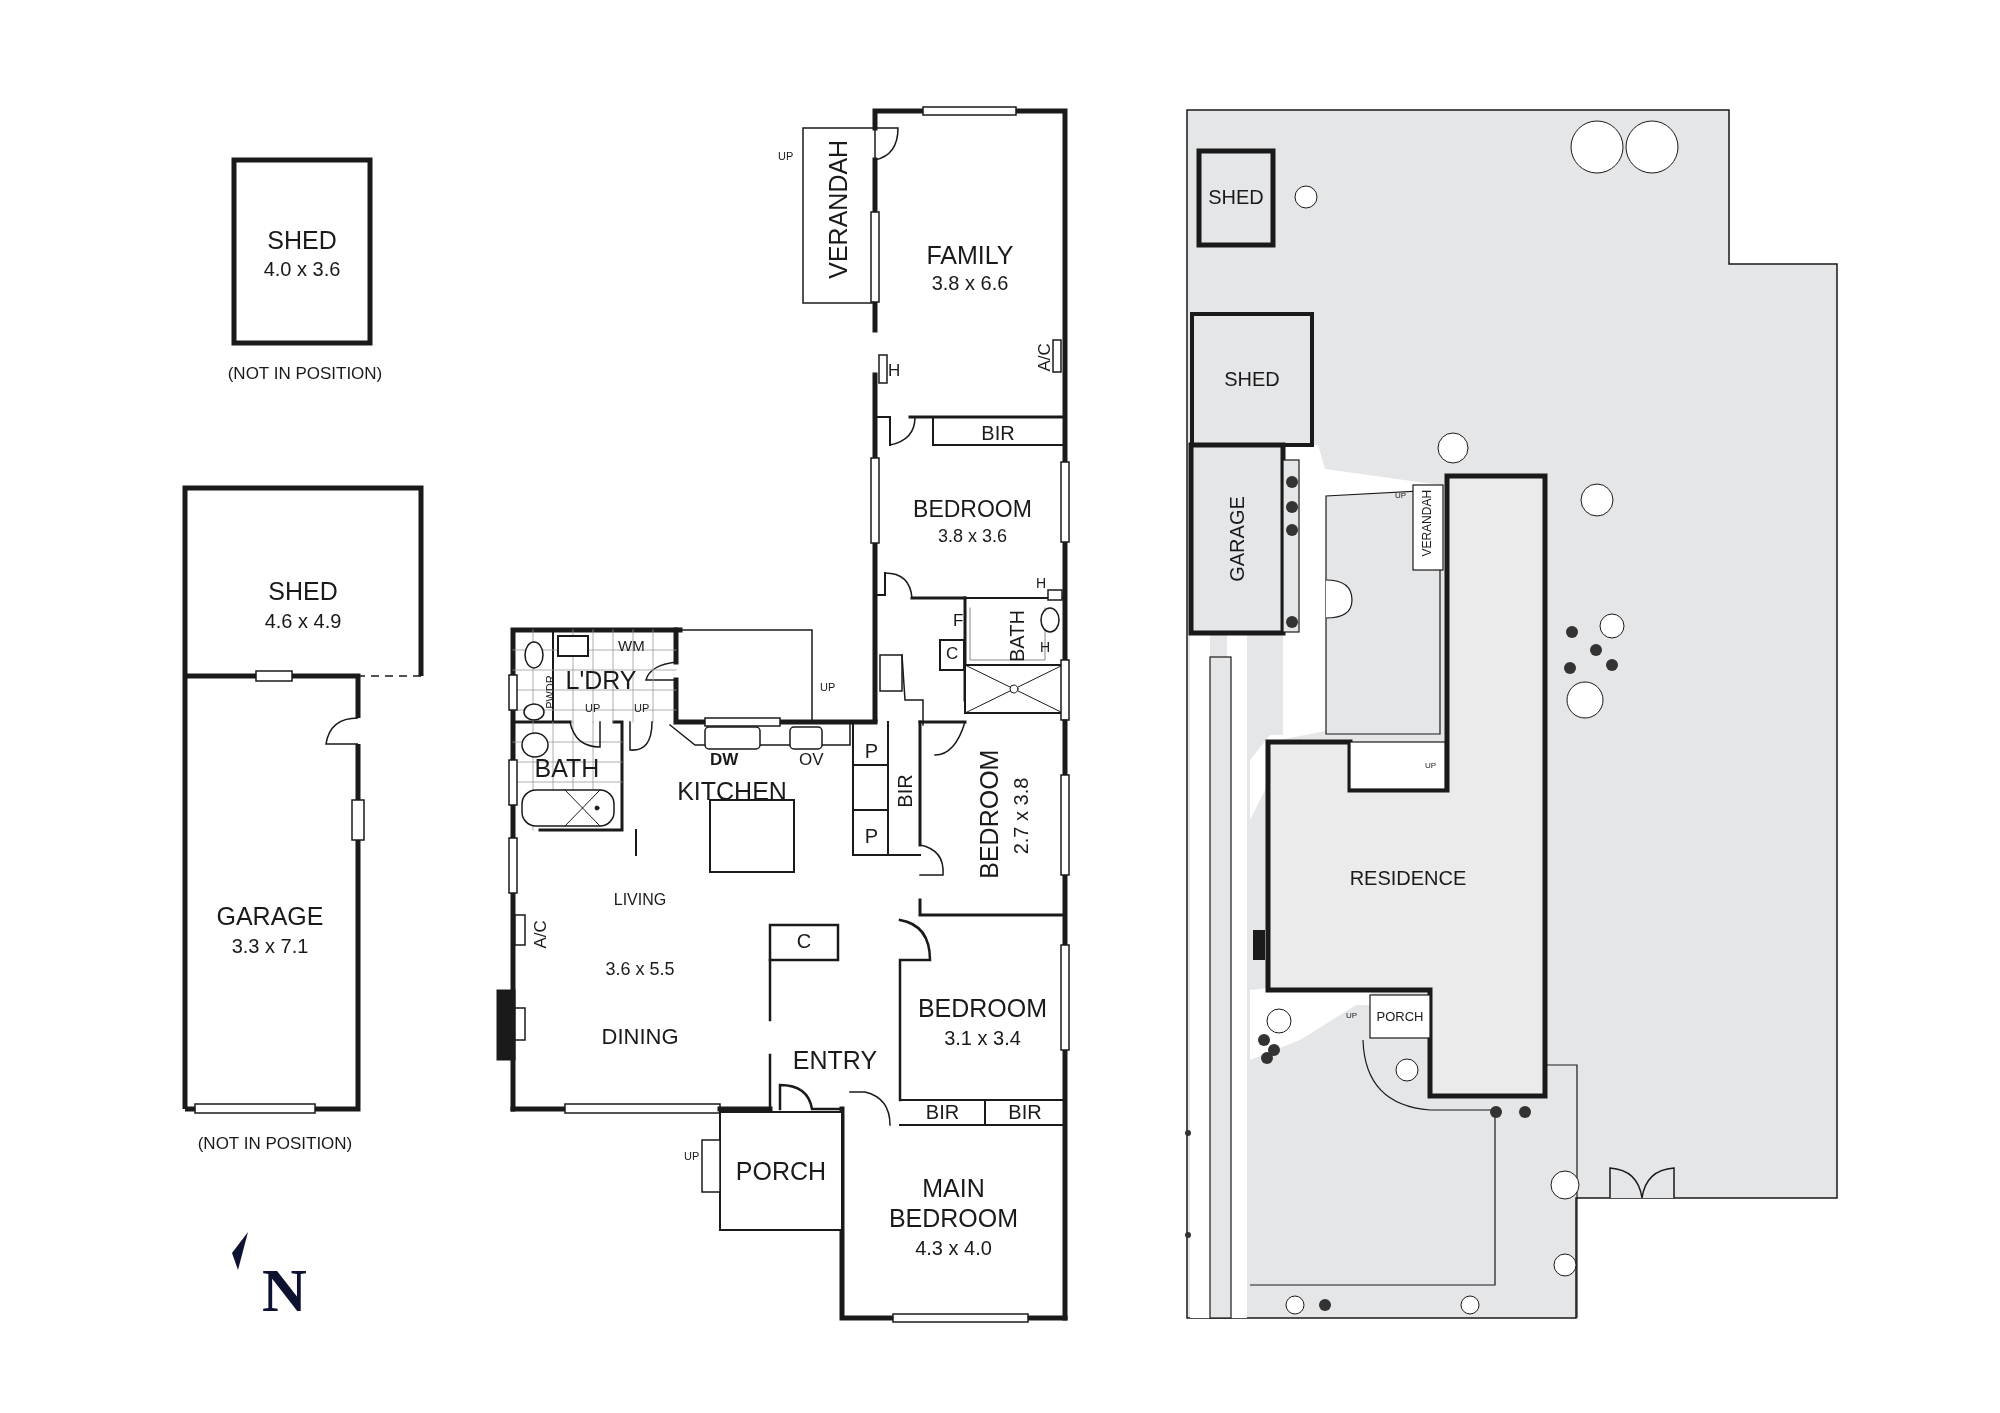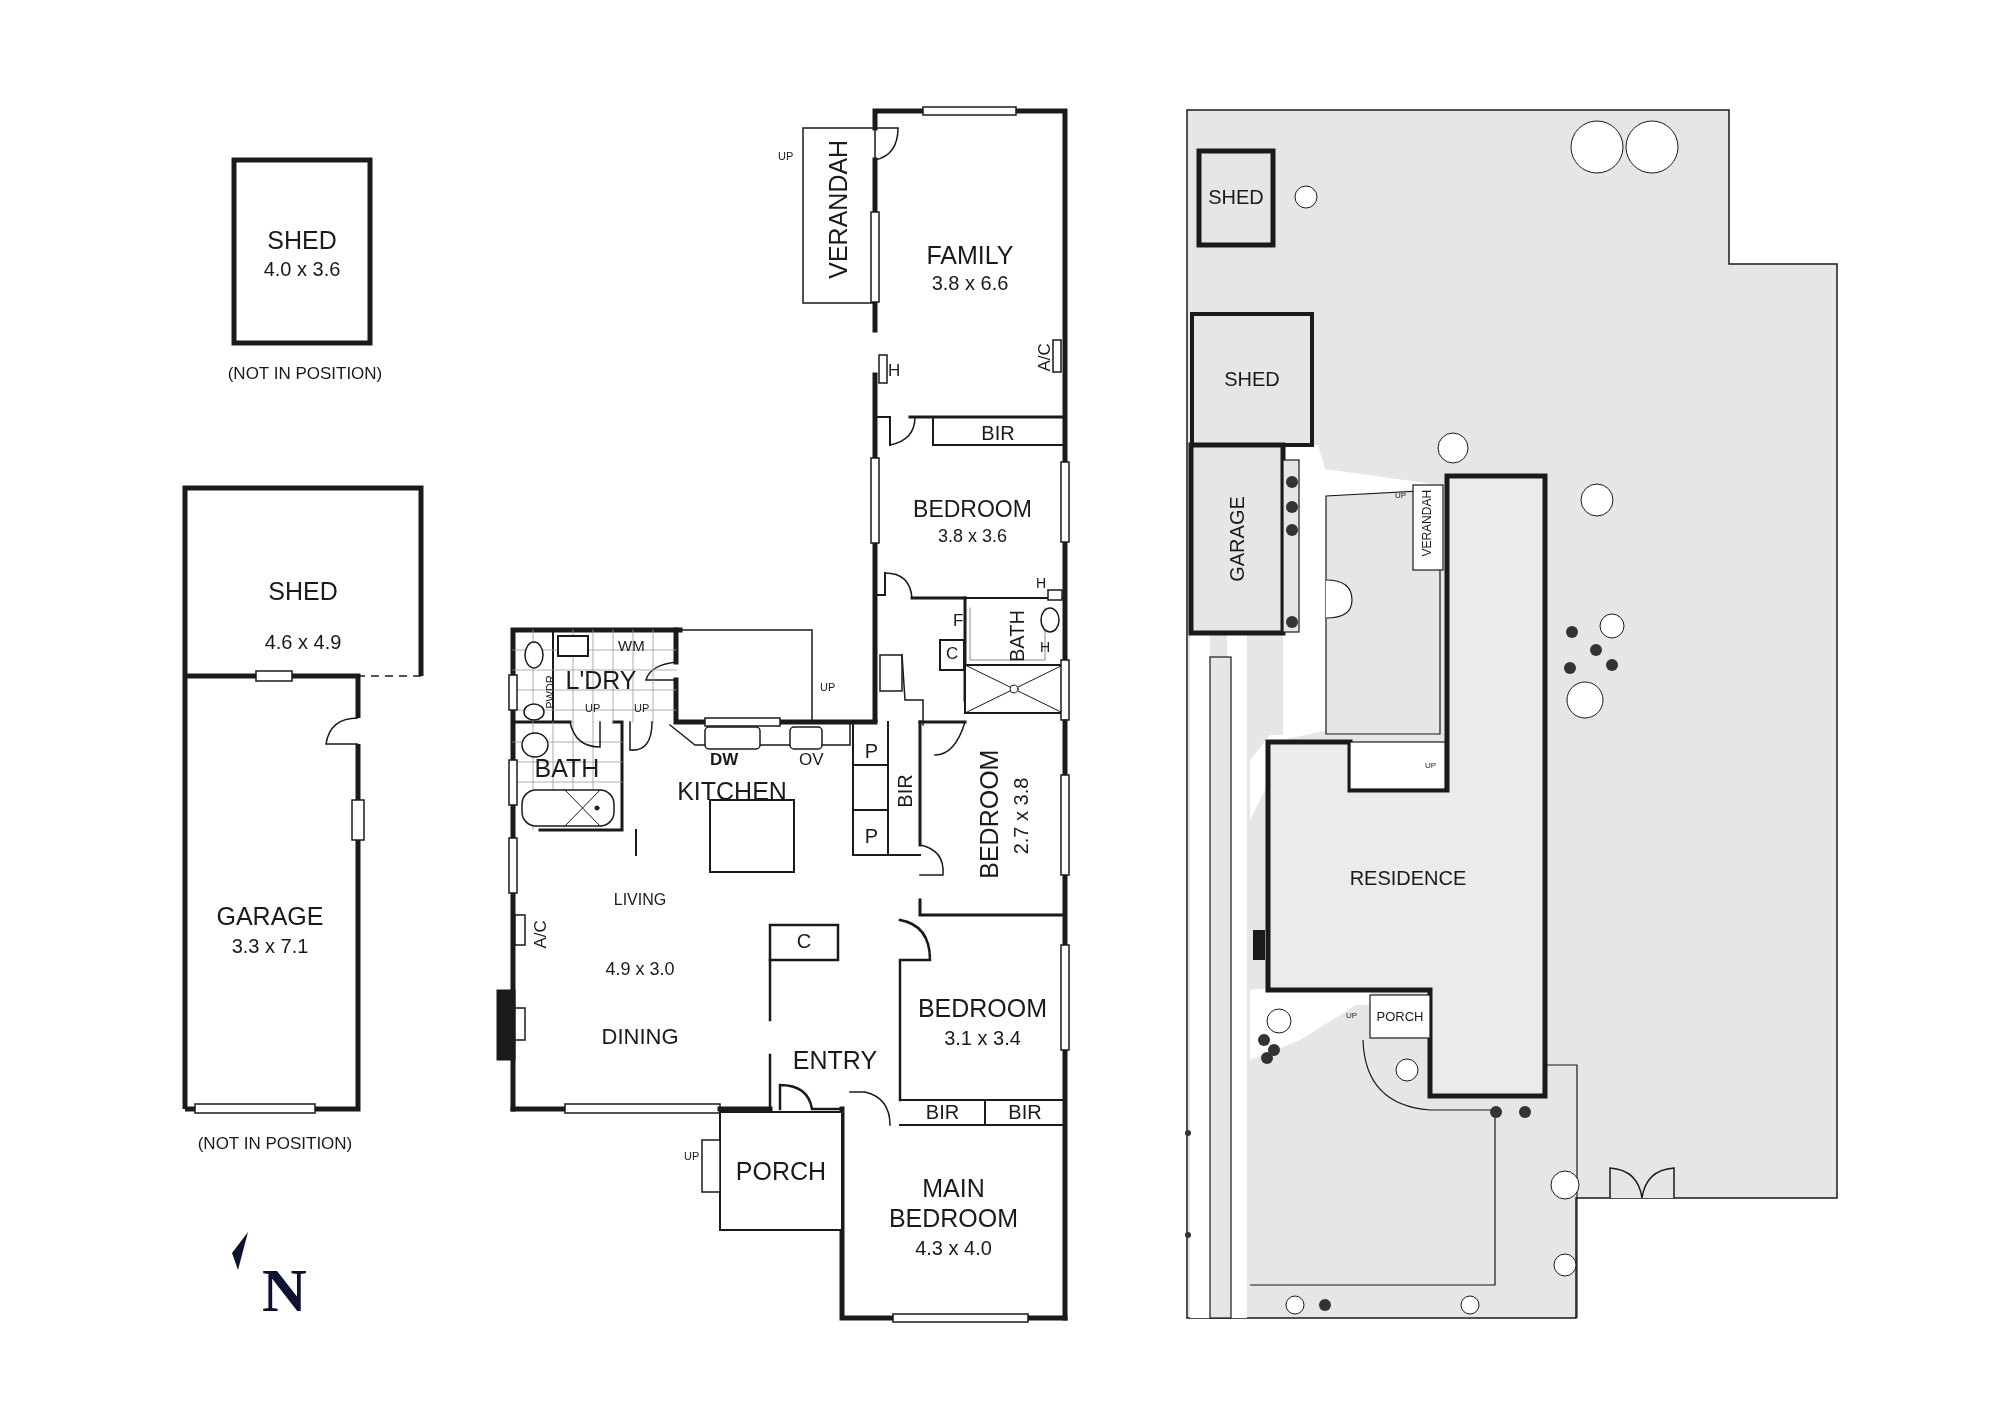--- a/index.html
+++ b/index.html
@@ -219,21 +219,21 @@
   </g>
 
   <polygon points="232,1253 248,1232 238,1270" fill="#0d1230"></polygon>
 </svg>
 
 <div class="lbl room" style="left:234px;top:227px;width:136px;">SHED</div>
 <div class="lbl dim" style="left:234px;top:258px;width:136px;">4.0 x 3.6</div>
 <div class="lbl sm" style="left:205px;top:365px;width:200px;">(NOT IN POSITION)</div>
 
 <div class="lbl room" style="left:185px;top:578px;width:236px;">SHED</div>
-<div class="lbl dim" style="left:185px;top:631px;width:236px;">4.6 x 4.9</div>
+<div class="lbl dim" style="left:185px;top:610px;width:236px;">4.6 x 4.9</div>
 <div class="lbl room" style="left:185px;top:903px;width:170px;">GARAGE</div>
 <div class="lbl dim" style="left:185px;top:935px;width:170px;">3.3 x 7.1</div>
 <div class="lbl sm" style="left:175px;top:1135px;width:200px;">(NOT IN POSITION)</div>
 
 <div class="lbl room rot" style="left:774px;top:200px;width:130px;">VERANDAH</div>
 <div class="lbl xs" style="left:778px;top:150px;">UP</div>
 
 <div class="lbl room" style="left:875px;top:242px;width:190px;">FAMILY</div>
 <div class="lbl dim" style="left:875px;top:272px;width:190px;">3.8 x 6.6</div>
 <div class="lbl sm" style="left:888px;top:362px;">H</div>
@@ -262,21 +262,21 @@
 <div class="lbl sm" style="left:710px;top:751px;font-weight:bold;">DW</div>
 <div class="lbl sm" style="left:799px;top:751px;">OV</div>
 <div class="lbl dim" style="left:855px;top:740px;width:33px;">P</div>
 <div class="lbl dim" style="left:855px;top:825px;width:33px;">P</div>
 <div class="lbl dim rot" style="left:880px;top:780px;width:50px;">BIR</div>
 
 <div class="lbl room rot" style="left:930px;top:805px;width:120px;">BEDROOM</div>
 <div class="lbl dim rot" style="left:966px;top:805px;width:110px;">2.7 x 3.8</div>
 
 <div class="lbl dim" style="left:580px;top:891px;width:120px;font-size:16px;">LIVING</div>
-<div class="lbl sm" style="left:580px;top:960px;width:120px;font-size:18px;">4.9 x 3.0</div>
+<div class="lbl sm" style="left:580px;top:960px;width:120px;font-size:18px;">3.6 x 5.5</div>
 <div class="lbl sm rot" style="left:525px;top:925px;width:32px;">A/C</div>
 <div class="lbl dim" style="left:580px;top:1025px;width:120px;font-size:22px;">DINING</div>
 
 <div class="lbl room" style="left:775px;top:1010px;width:120px;margin-top:37px;">ENTRY</div>
 <div class="lbl dim" style="left:770px;top:930px;width:68px;">C</div>
 
 <div class="lbl room" style="left:900px;top:995px;width:165px;">BEDROOM</div>
 <div class="lbl dim" style="left:900px;top:1027px;width:165px;">3.1 x 3.4</div>
 <div class="lbl dim" style="left:900px;top:1101px;width:85px;">BIR</div>
 <div class="lbl dim" style="left:985px;top:1101px;width:80px;">BIR</div>

